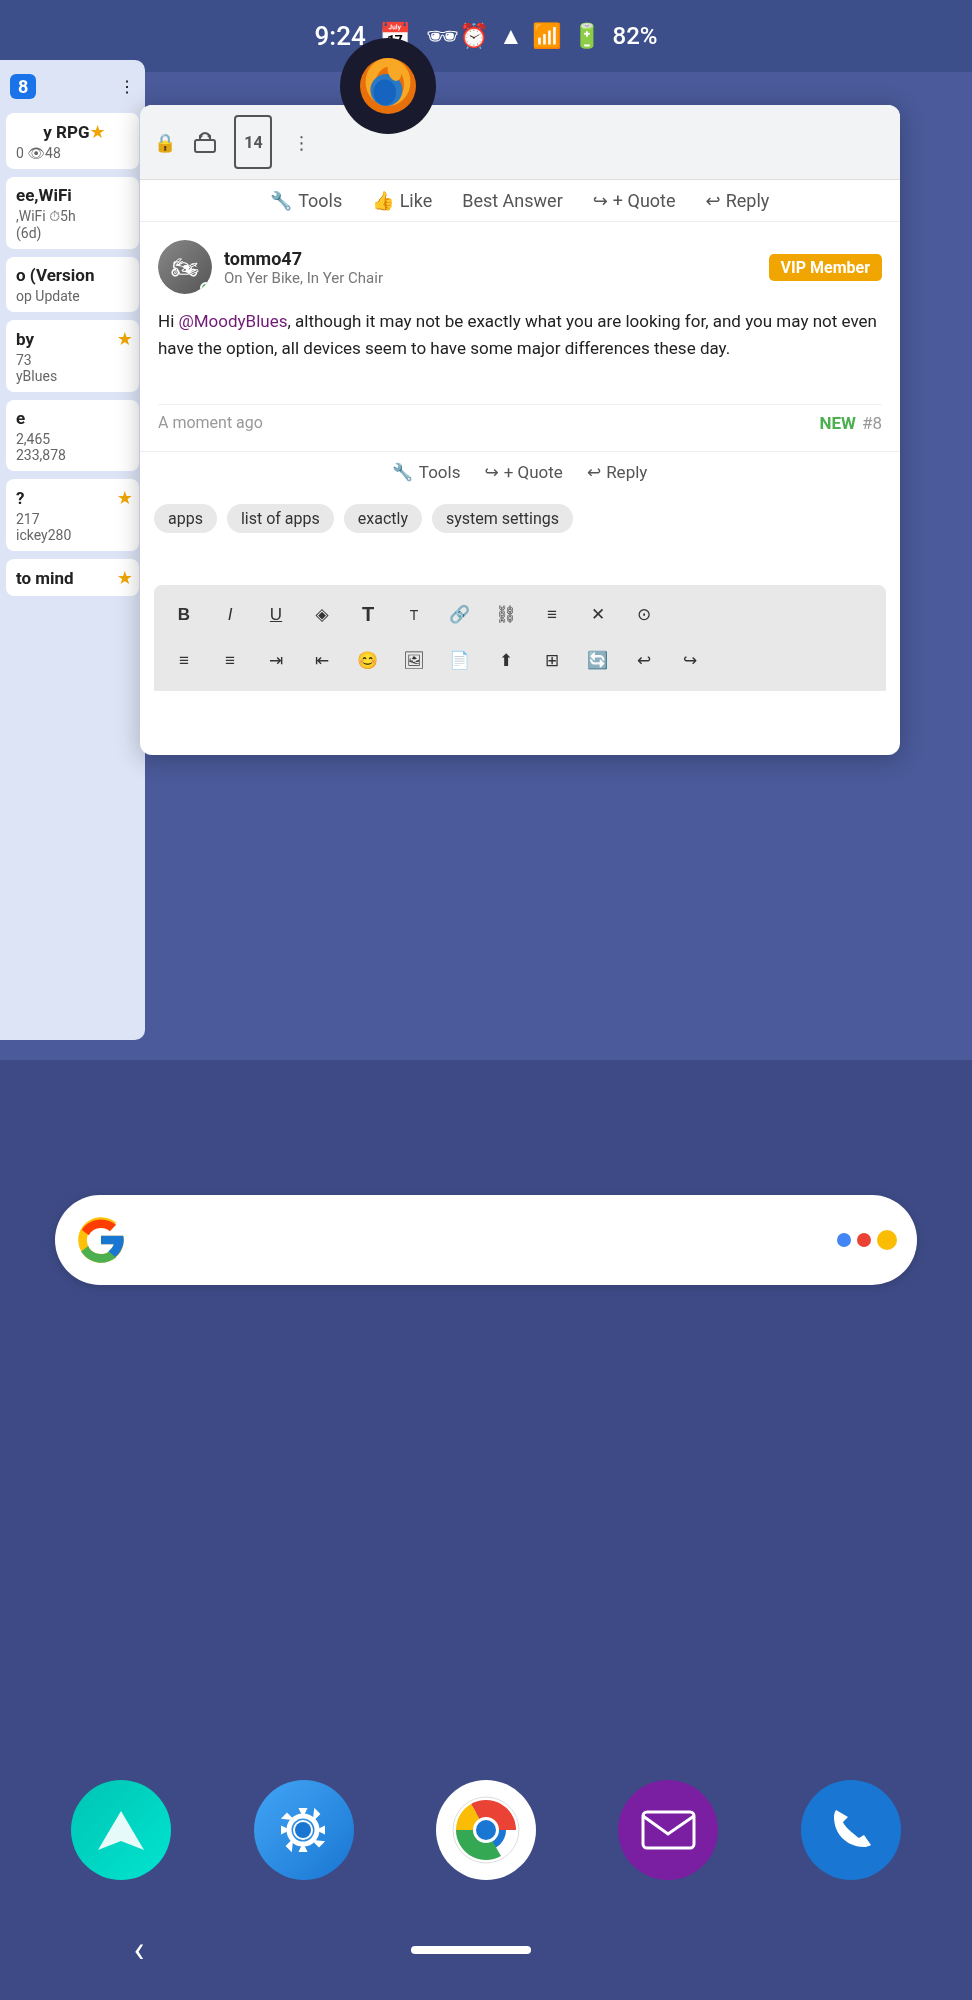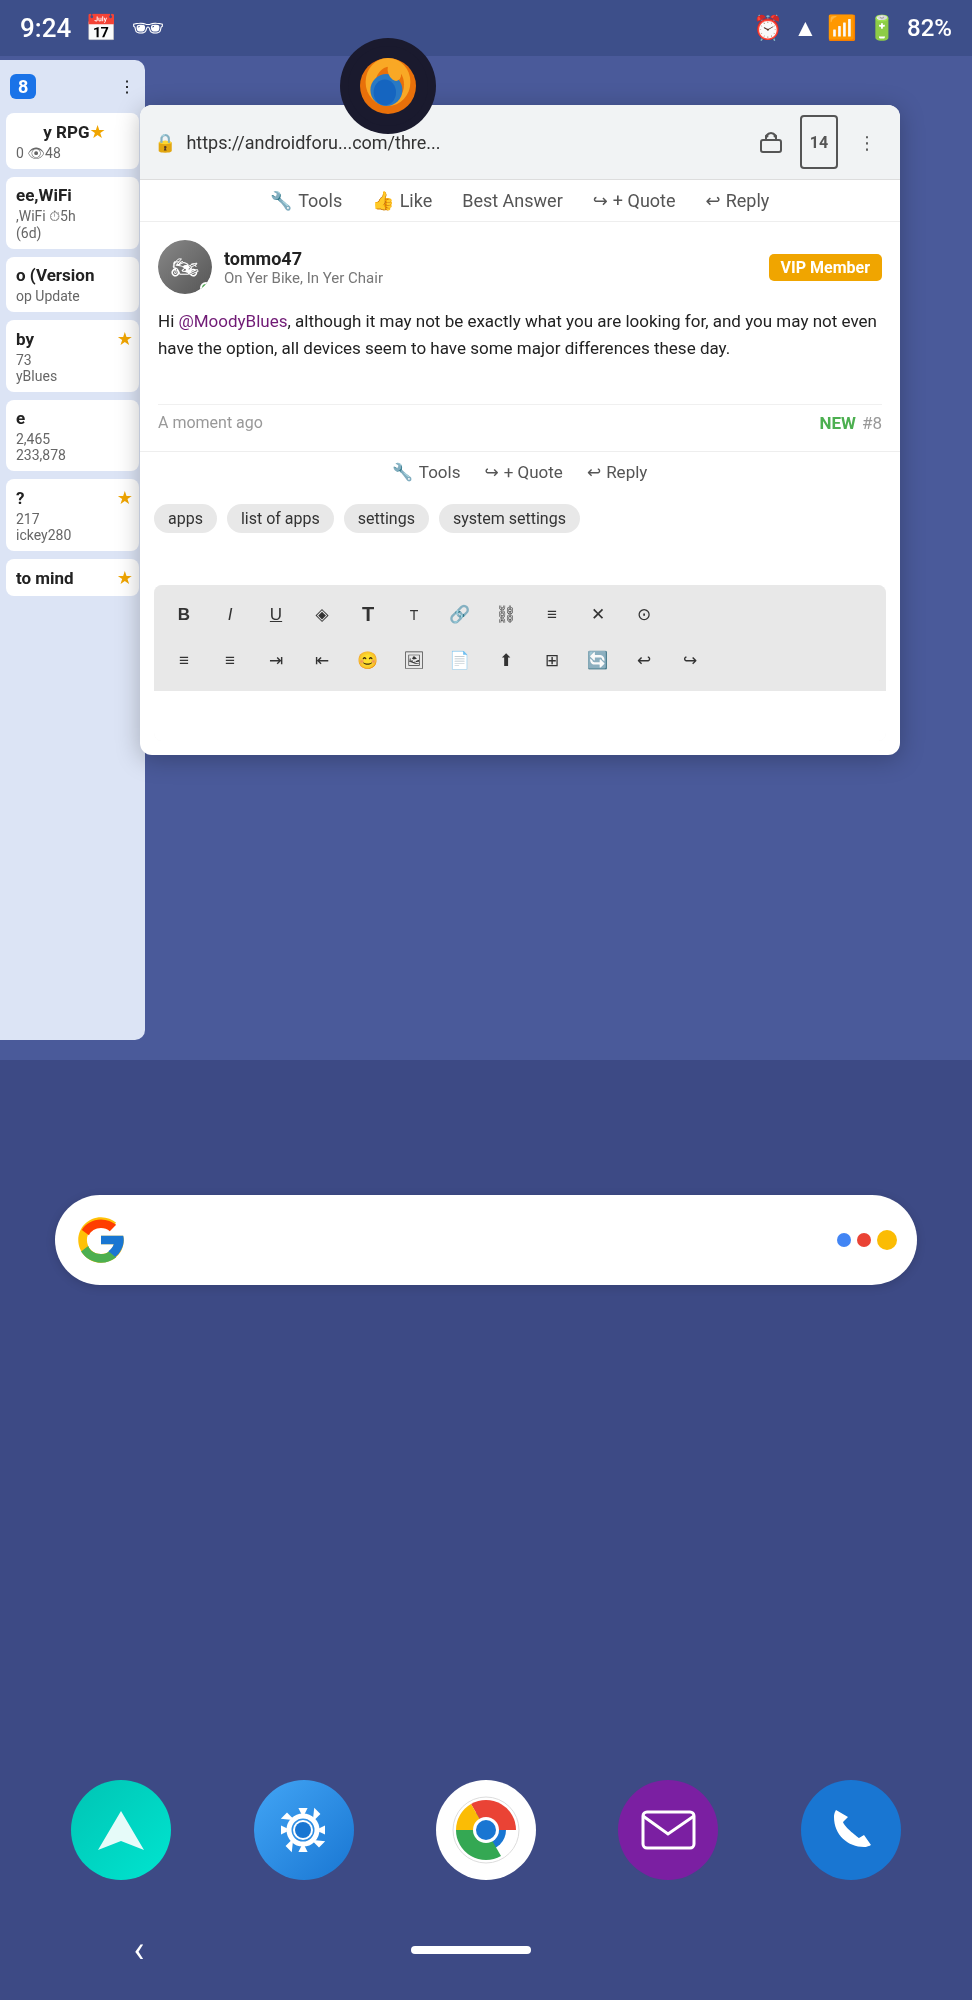--- a/index.html
+++ b/index.html
@@ -8,24 +8,24 @@
       height: 2000px;
       background: #4a5a9a;
       font-family: 'Roboto', Arial, sans-serif;
       position: relative;
       overflow: hidden;
     }
 
     
     .status-bar {
       width: 100%;
-      height: 56px;
-      display: flex;
-      align-items: center;
-      justify-content: space-between;
+      height: 72px;
+      display: flex;
+      align-items: center;
+      justify-content: center;
       padding: 0 20px;
       background: #3d4f8a;
       color: white;
       font-size: 26px;
       font-weight: 500;
     }
     .status-left { display: flex; align-items: center; gap: 14px; }
     .status-right { display: flex; align-items: center; gap: 10px; font-size: 24px; }
 
     
@@ -425,21 +425,20 @@
 
       <ellipse cx="58" cy="32" rx="8" ry="12" fill="#f9a825" transform="rotate(-20,58,32)"></ellipse>
     </svg>
   </div>
 </div>
 
 <div class="browser-card">
 
   <div class="browser-bar">
     <span class="lock-icon">🔒</span>
-    <span class="url-text">https://androidforu...com/thre...</span>
     <div class="browser-btn">
       <svg width="28" height="28" viewBox="0 0 28 28">
         <rect x="4" y="12" width="20" height="12" rx="2" fill="none" stroke="#555" stroke-width="2"></rect>
         <path d="M9 12 V8 Q14 2 19 8 V12" fill="none" stroke="#555" stroke-width="2"></path>
         <circle cx="10" cy="8" r="1.5" fill="#555"></circle>
         <circle cx="18" cy="8" r="1.5" fill="#555"></circle>
       </svg>
     </div>
     <div class="browser-btn tab-count">14</div>
     <div class="browser-btn">⋮</div>
@@ -505,21 +504,21 @@
     </div>
     <div class="post-action-btn">
       <span>↩</span>
       <span>Reply</span>
     </div>
   </div>
 
   <div class="tags-row">
     <span class="tag">apps</span>
     <span class="tag">list of apps</span>
-    <span class="tag">settings</span>
+    <span class="tag">exactly</span>
     <span class="tag">system settings</span>
   </div>
 
   <div style="height:30px; background:white;"></div>
 
   <div class="reply-editor">
     <div class="editor-toolbar">
       <div class="editor-toolbar-row">
         <button class="editor-btn">
             <strong>B</strong>

